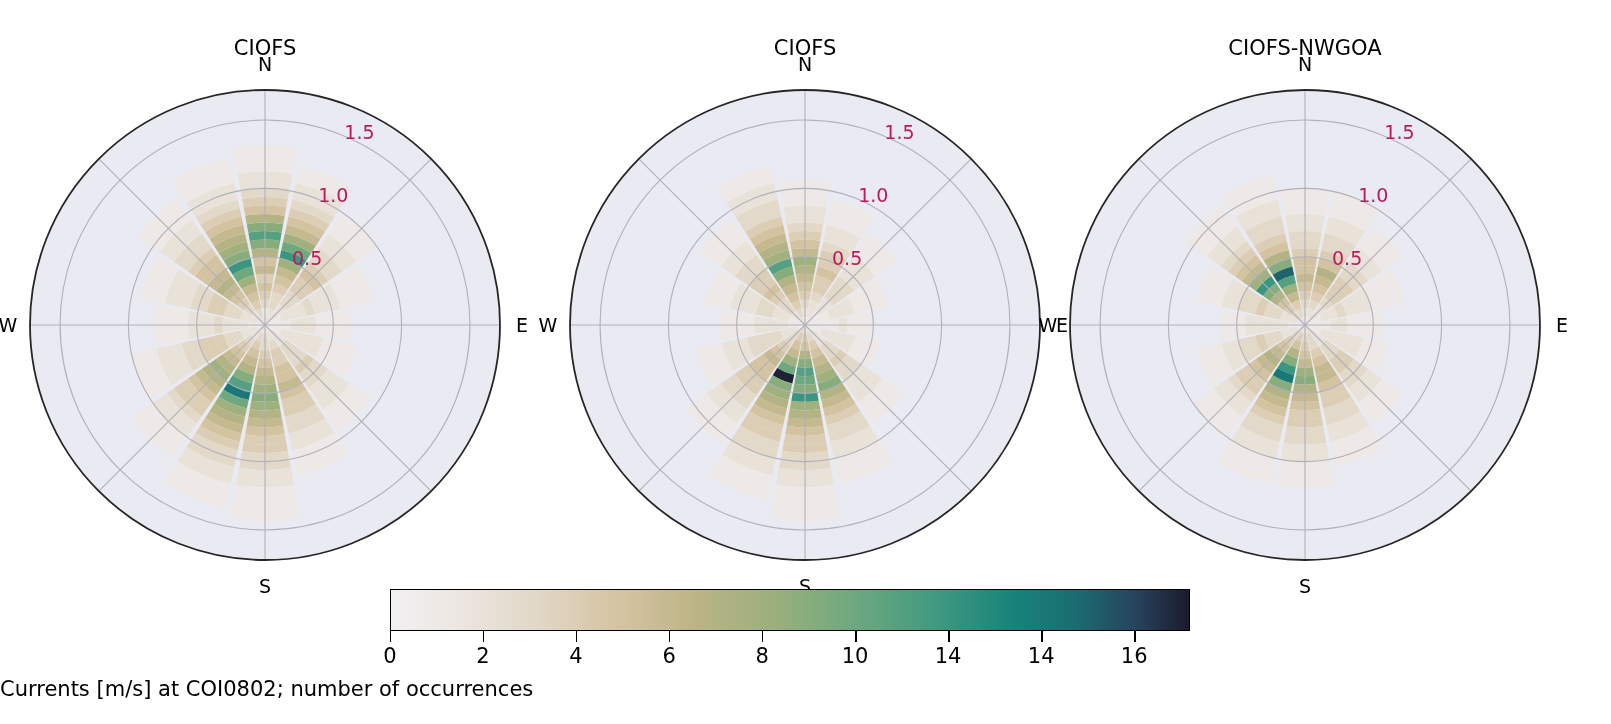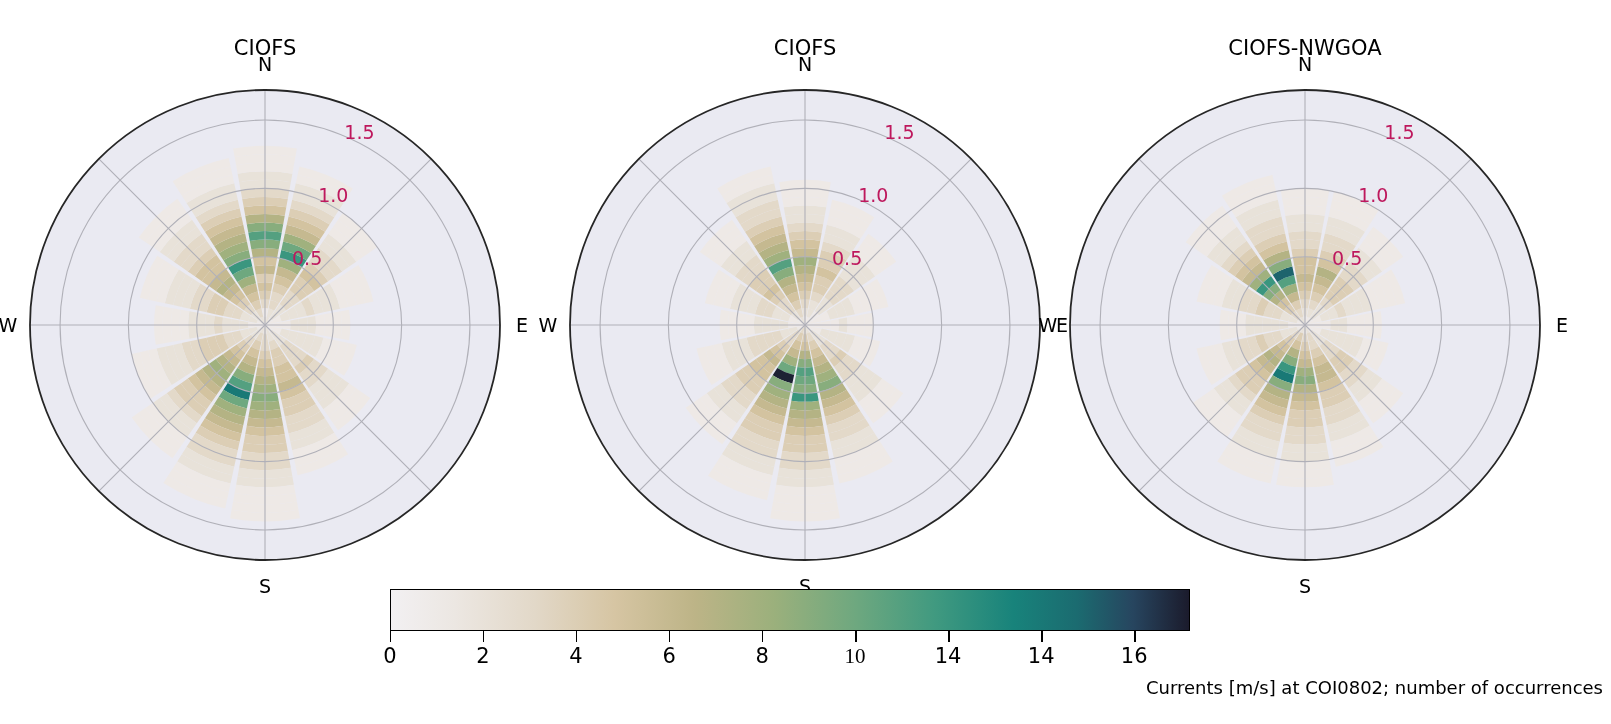--- a/index.html
+++ b/index.html
@@ -41,22 +41,22 @@
     border:1.6px solid #000;box-sizing:border-box;
   }
   .cbar-grad{width:100%;height:100%;}
   .cbar-ticks{position:absolute;left:390px;top:52px;width:800px;height:12px;}
   .cbar-tick{position:absolute;top:0;width:1.4px;height:11px;background:#000;}
   .cbar-ticklabel{
     position:absolute;top:13px;font-size:21px;color:#000;
     transform:translateX(-50%);
   }
   .cbar-caption{
-    position:absolute;left:0;right:8px;top:98px;text-align:right;
-    font-size:18px;color:#000;
+    position:absolute;left:0;right:8px;top:98px;text-align:left;
+    font-size:21px;color:#000;
   }
 </style>
 </head>
 <body>
 
 <div id="figure">
 
 
   <div id="panels-host">
       <div class="panel" style="left: 0px; width: 1611px;">
@@ -909,21 +909,21 @@
         <div class="cbar-ticklabel" style="left: 0px;">0</div>
         <div class="cbar-tick" style="left: 93.0233px;"></div>
         <div class="cbar-ticklabel" style="left: 93.0233px;">2</div>
         <div class="cbar-tick" style="left: 186.047px;"></div>
         <div class="cbar-ticklabel" style="left: 186.047px;">4</div>
         <div class="cbar-tick" style="left: 279.07px;"></div>
         <div class="cbar-ticklabel" style="left: 279.07px;">6</div>
         <div class="cbar-tick" style="left: 372.093px;"></div>
         <div class="cbar-ticklabel" style="left: 372.093px;">8</div>
         <div class="cbar-tick" style="left: 465.116px;"></div>
-        <div class="cbar-ticklabel" style="left: 465.116px; font-family: Liberation Serif, serif;">10</div>
+        <div class="cbar-ticklabel" style="left: 465.116px;">10</div>
         <div class="cbar-tick" style="left: 558.14px;"></div>
         <div class="cbar-ticklabel" style="left: 558.14px;">14</div>
         <div class="cbar-tick" style="left: 651.163px;"></div>
         <div class="cbar-ticklabel" style="left: 651.163px;">14</div>
         <div class="cbar-tick" style="left: 744.186px;"></div>
         <div class="cbar-ticklabel" style="left: 744.186px;">16</div>
       </div>
     <div class="cbar-caption">Currents [m/s] at COI0802; number of occurrences</div>
   </div>
 

